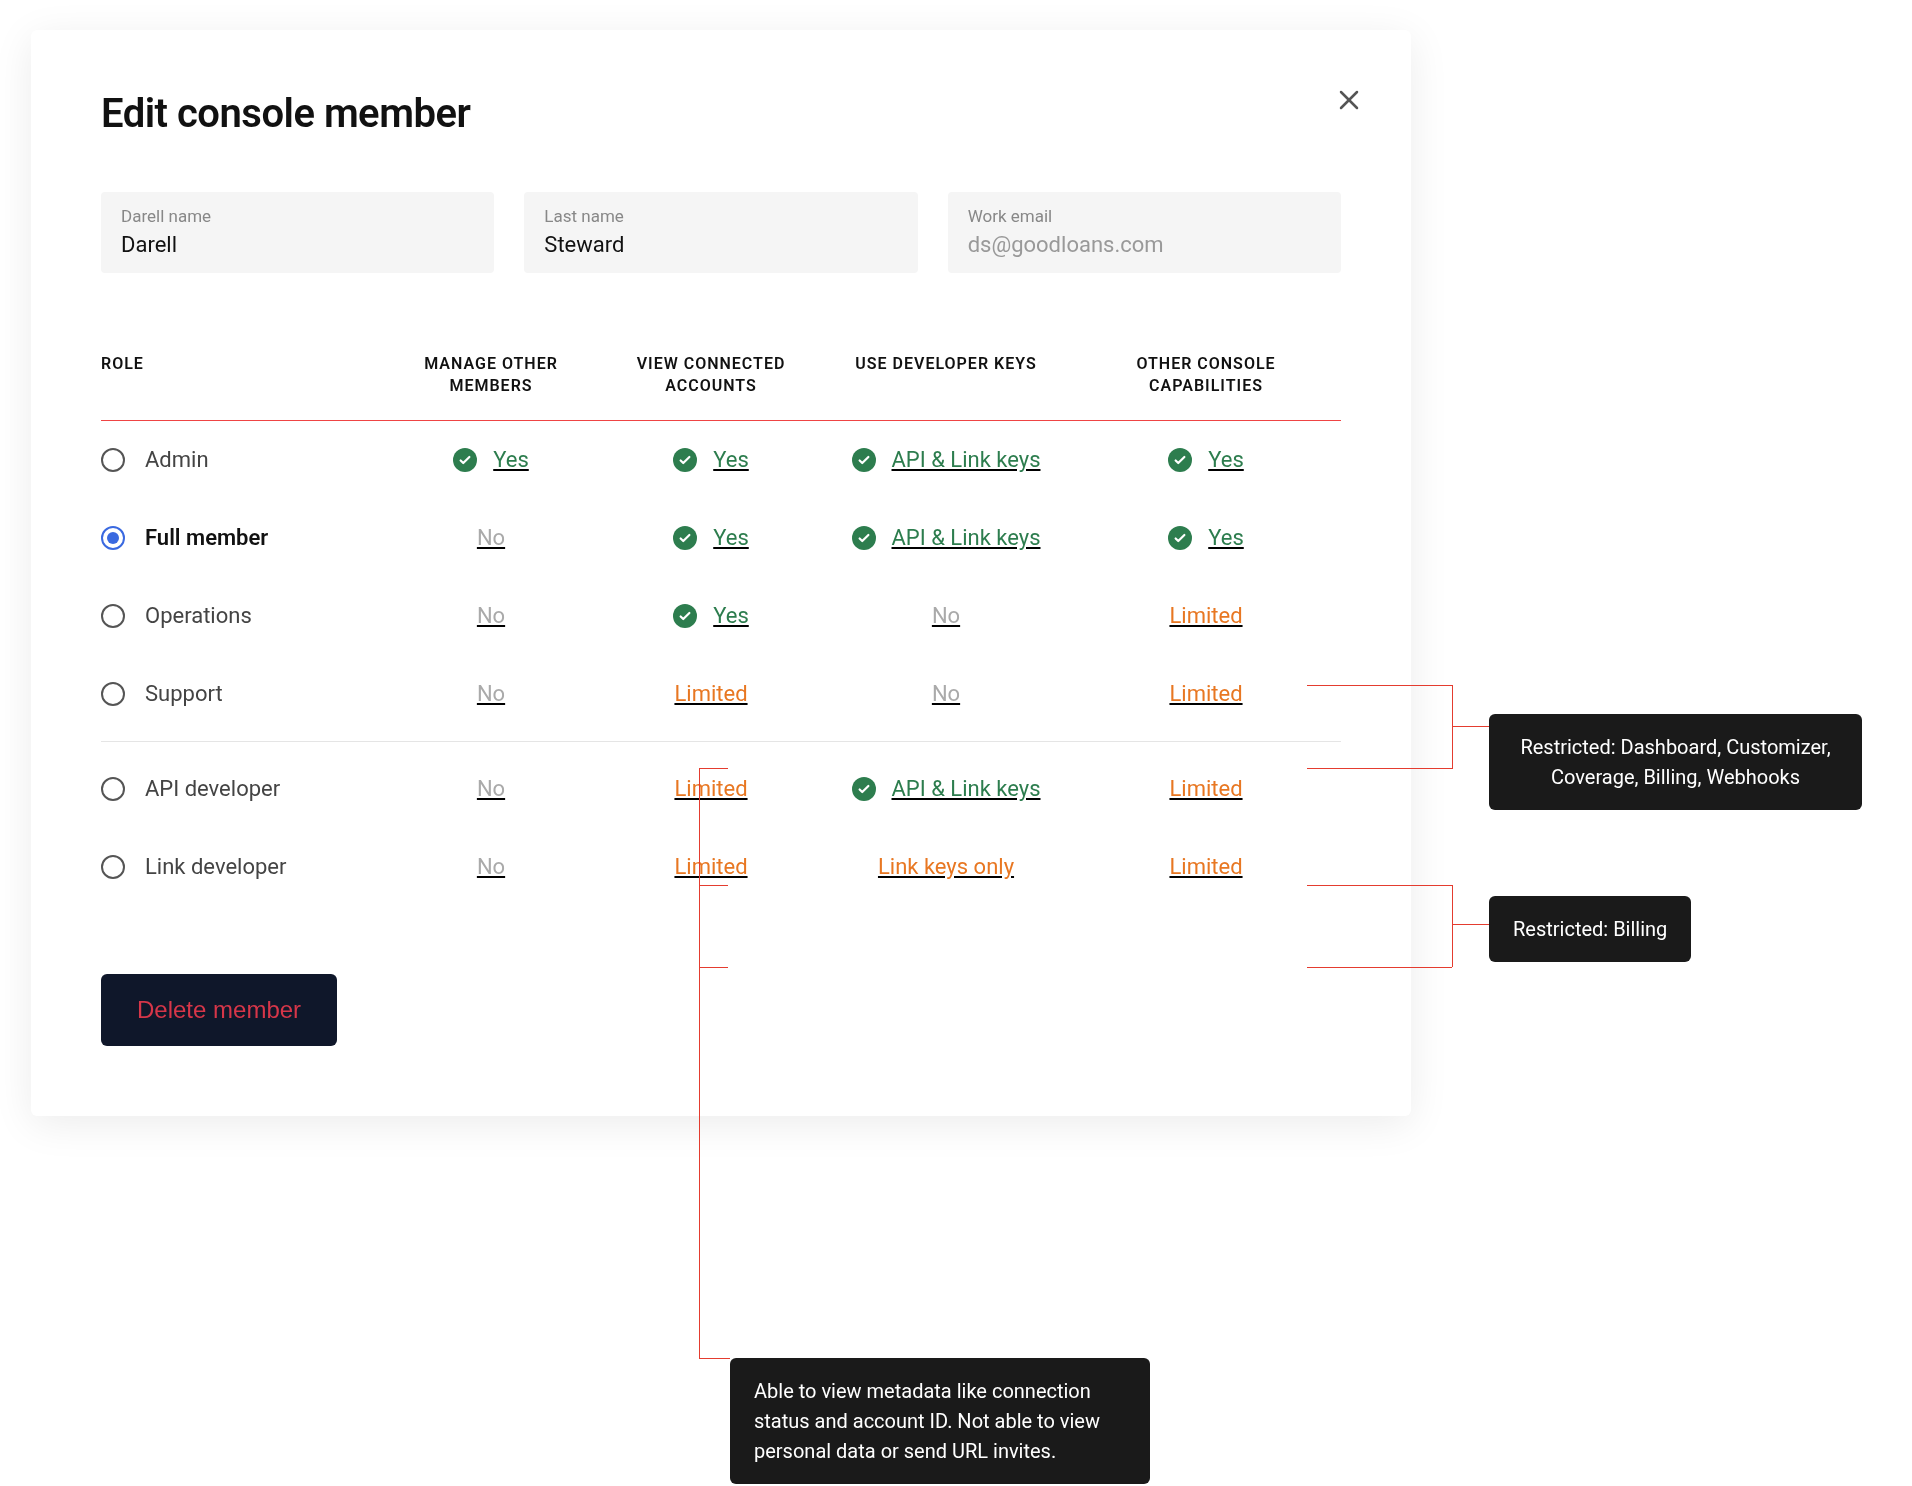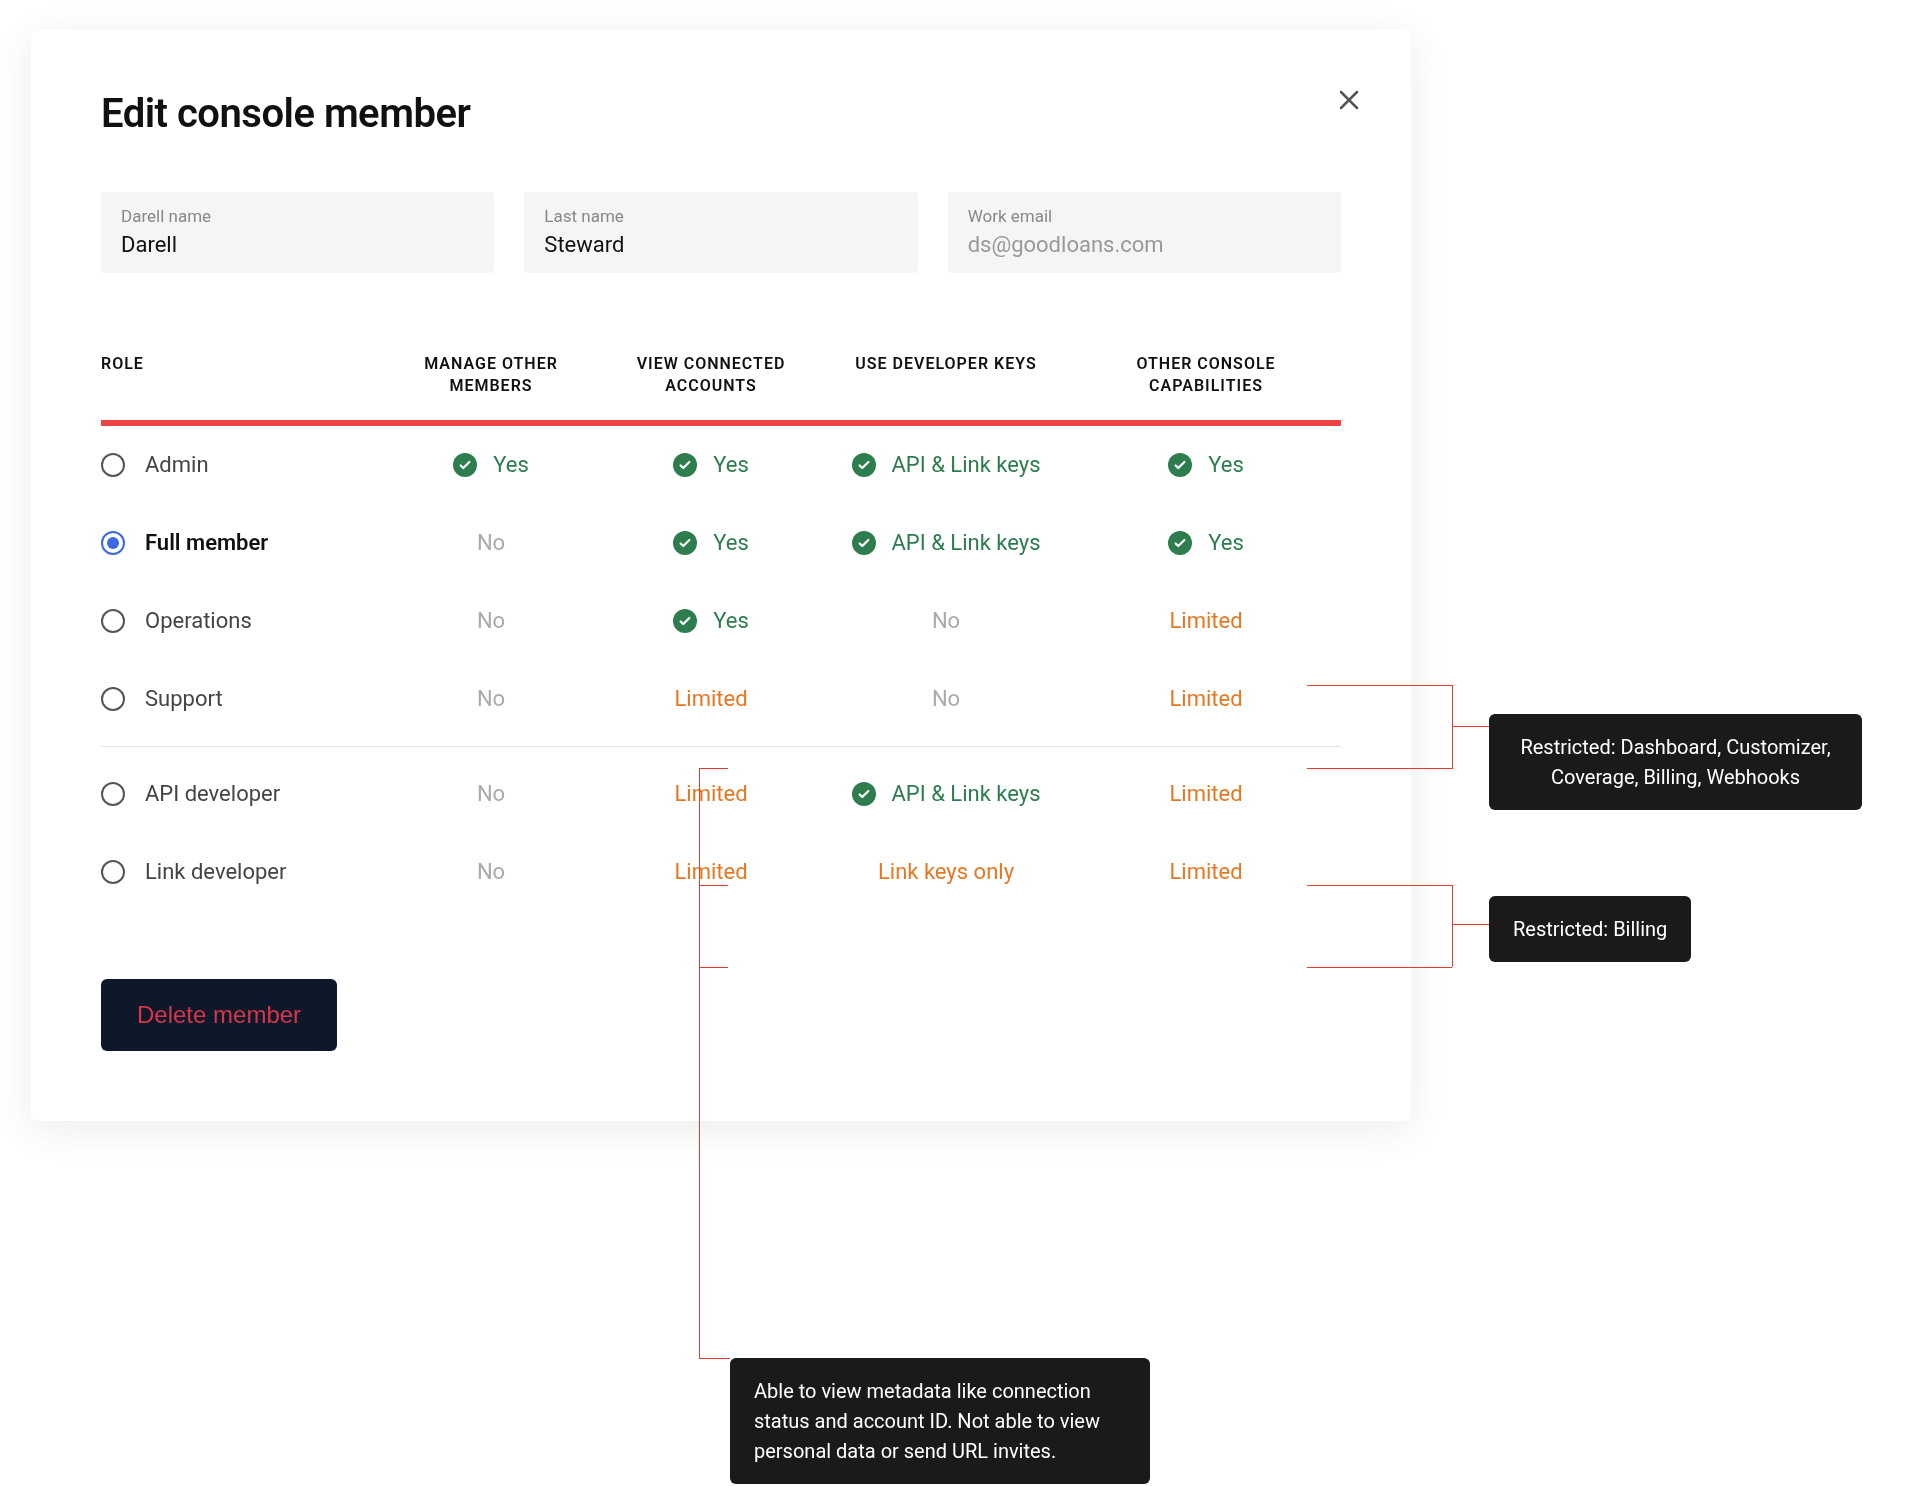--- a/index.html
+++ b/index.html
@@ -80,21 +80,21 @@
     
     .roles-table {
       width: 100%;
     }
     
     .roles-header {
       display: grid;
       grid-template-columns: 280px 220px 220px 250px 1fr;
       gap: 0;
       padding-bottom: 22px;
-      border-bottom: 6px solid #ef4444;
+      border-bottom: 1px solid #ef4444;
     }
     
     .roles-header-cell {
       font-size: 16px;
       font-weight: 600;
       letter-spacing: 1px;
       color: #111;
       text-align: center;
       line-height: 1.4;
       padding: 0 8px;
@@ -151,20 +151,21 @@
       color: #111;
       font-weight: 600;
     }
     
     .cell {
       display: flex;
       align-items: center;
       justify-content: center;
       gap: 16px;
       font-size: 22px;
+      text-decoration: underline;
     }
     
     .check-icon {
       width: 24px;
       height: 24px;
       background: #2d7d4e;
       border-radius: 50%;
       display: flex;
       align-items: center;
       justify-content: center;

